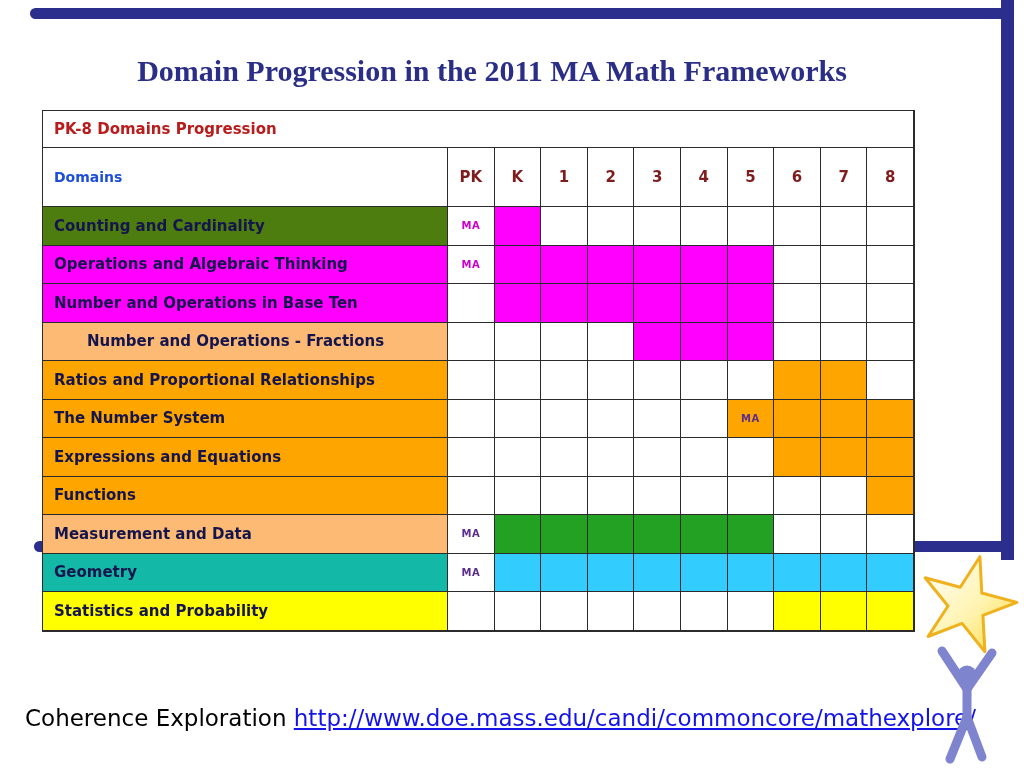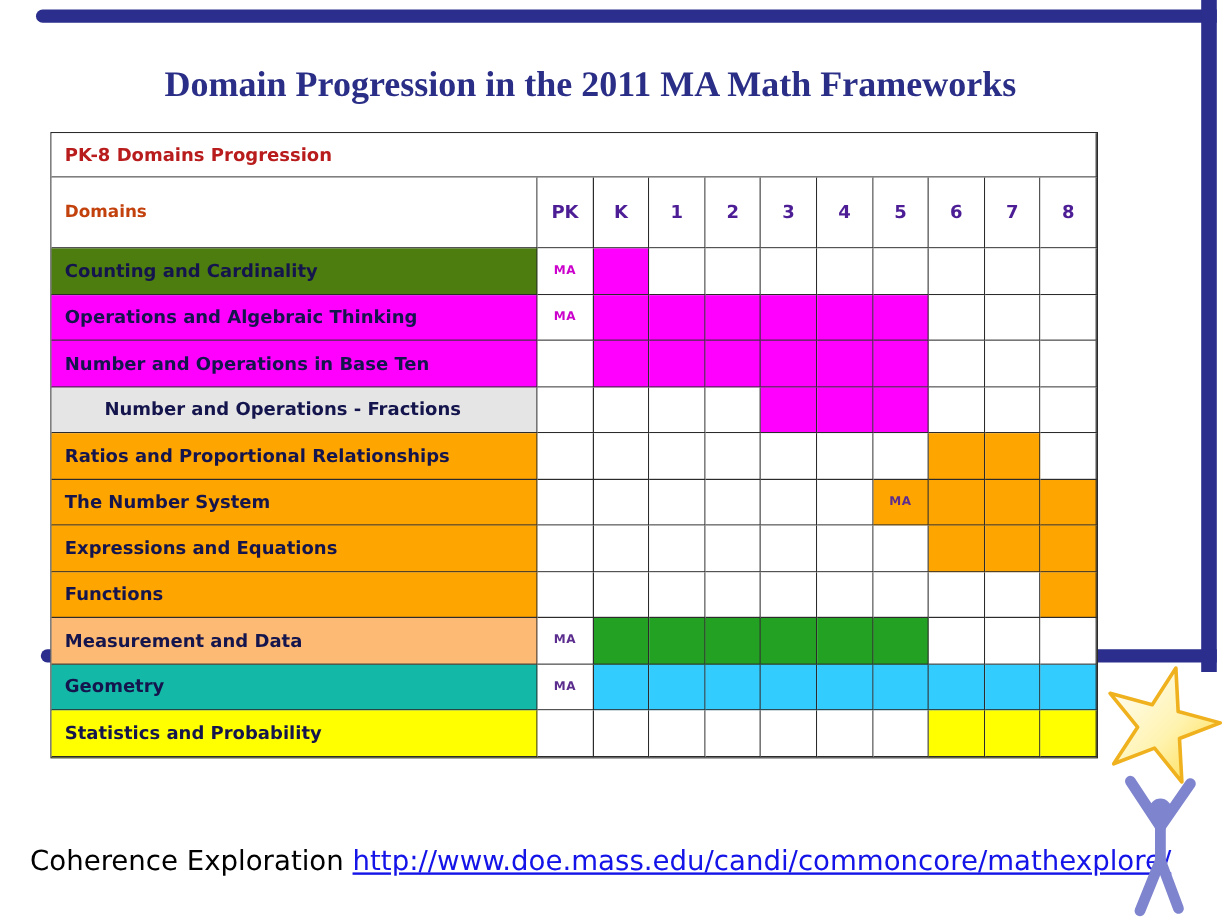--- a/index.html
+++ b/index.html
@@ -18,22 +18,22 @@
 
   
   .grid { position:absolute; left:42px; top:110px; width:873px; box-sizing:border-box;
           display:grid; grid-template-columns:405px repeat(10,1fr);
           grid-template-rows:37px 59px repeat(11,38.5px);
           border:1px solid #2b2b2b; background:#ffffff; font-weight:bold; z-index:2; }
   .cell { border-right:1px solid #2b2b2b; border-bottom:1px solid #2b2b2b;
           box-sizing:border-box; display:flex; align-items:center; overflow:hidden;
           background:#ffffff; }
   .caption { grid-column:1 / -1; padding-left:11px; font-size:15px; color:#b91c1c; }
-  .corner { padding-left:11px; font-size:14px; color:#c2410c; }
-  .col-header { justify-content:center; font-size:15px; color:#4c1d95; }
+  .corner { padding-left:11px; font-size:14px; color:#1d4ed8; }
+  .col-header { justify-content:center; font-size:15px; color:#7f1d1d; }
   .label-cell { padding-left:11px; font-size:15px; color:#15154E; }
   .grade-cell { justify-content:center; }
   .ma { font-size:10px; font-weight:bold; letter-spacing:0.5px; }
 
   .footer { position:absolute; left:25px; top:705px; font-size:23px; color:#000000; z-index:2; }
   .footer a { color:#1414E8; text-decoration:underline; cursor:pointer; }
 
   .clipart { position:absolute; left:912px; top:545px; width:112px; height:223px; z-index:5; }
 </style>
 </head>
@@ -90,21 +90,21 @@
       <div class="cell grade-cell"></div>
       <div class="cell grade-cell" style="background: rgb(255, 0, 255);"></div>
       <div class="cell grade-cell" style="background: rgb(255, 0, 255);"></div>
       <div class="cell grade-cell" style="background: rgb(255, 0, 255);"></div>
       <div class="cell grade-cell" style="background: rgb(255, 0, 255);"></div>
       <div class="cell grade-cell" style="background: rgb(255, 0, 255);"></div>
       <div class="cell grade-cell" style="background: rgb(255, 0, 255);"></div>
       <div class="cell grade-cell"></div>
       <div class="cell grade-cell"></div>
       <div class="cell grade-cell"></div>
-      <div class="cell label-cell" style="background: #e5e5e5; padding-left: 44px;">Number and Operations - Fractions</div>
+      <div class="cell label-cell" style="background: #fdba74; padding-left: 44px;">Number and Operations - Fractions</div>
       <div class="cell grade-cell"></div>
       <div class="cell grade-cell"></div>
       <div class="cell grade-cell"></div>
       <div class="cell grade-cell"></div>
       <div class="cell grade-cell" style="background: rgb(255, 0, 255);"></div>
       <div class="cell grade-cell" style="background: rgb(255, 0, 255);"></div>
       <div class="cell grade-cell" style="background: rgb(255, 0, 255);"></div>
       <div class="cell grade-cell"></div>
       <div class="cell grade-cell"></div>
       <div class="cell grade-cell"></div>

